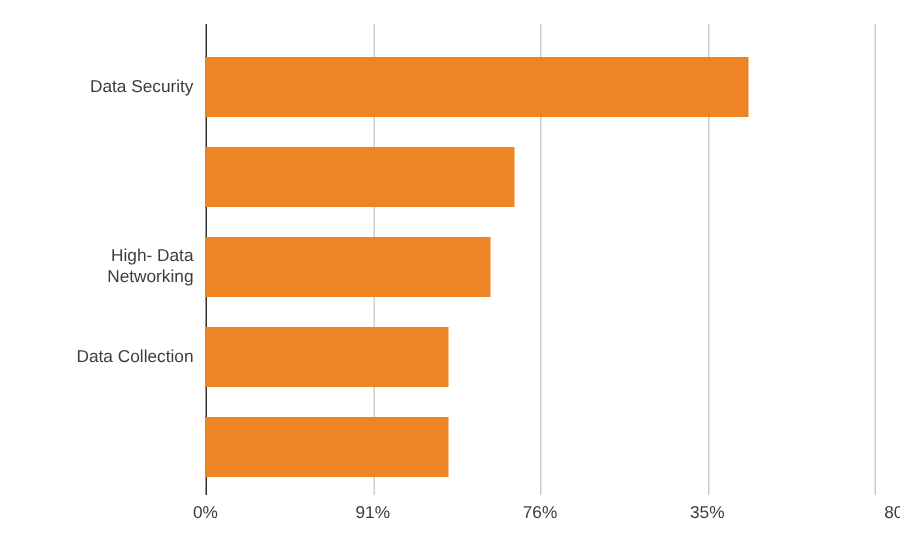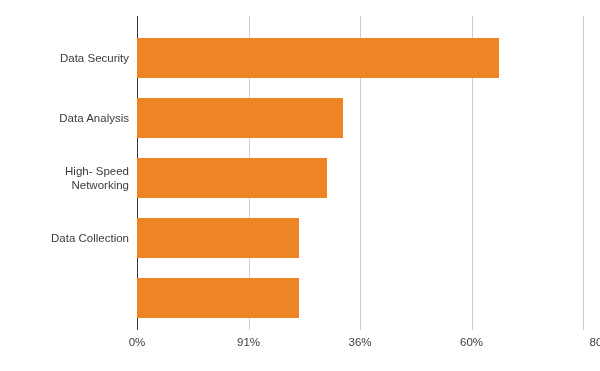--- a/index.html
+++ b/index.html
@@ -113,27 +113,26 @@
   <div class="bars-layer">
     <div class="bar" style="top: 22px; width: 362.375px;"></div>
     <div class="bar" style="top: 82px; width: 206.275px;"></div>
     <div class="bar" style="top: 142px; width: 189.55px;"></div>
     <div class="bar" style="top: 202px; width: 161.675px;"></div>
     <div class="bar" style="top: 262px; width: 161.675px;"></div>
   </div>
 
   <div class="y-labels">
     <div class="y-label" style="top:22px;">Data Security</div>
-    <div class="y-label" style="top:82px;">Data Analysis</div>
-    <div class="y-label" style="top:142px;">High- Speed
+    <div class="y-label" style="top:142px;">High- Data
 Networking</div>
     <div class="y-label" style="top:202px;">Data Collection</div>
   </div>
 
   <div class="x-labels">
     <div class="x-label" style="left:137px;">0%</div>
     <div class="x-label" style="left:248.5px;">91%</div>
-    <div class="x-label" style="left:360px;">36%</div>
-    <div class="x-label" style="left:471.5px;">60%</div>
+    <div class="x-label" style="left:360px;">76%</div>
+    <div class="x-label" style="left:471.5px;">35%</div>
     <div class="x-label" style="left:583px;padding-left:36px;">80%</div>
   </div>
 
 </div>
 
 </body></html>

